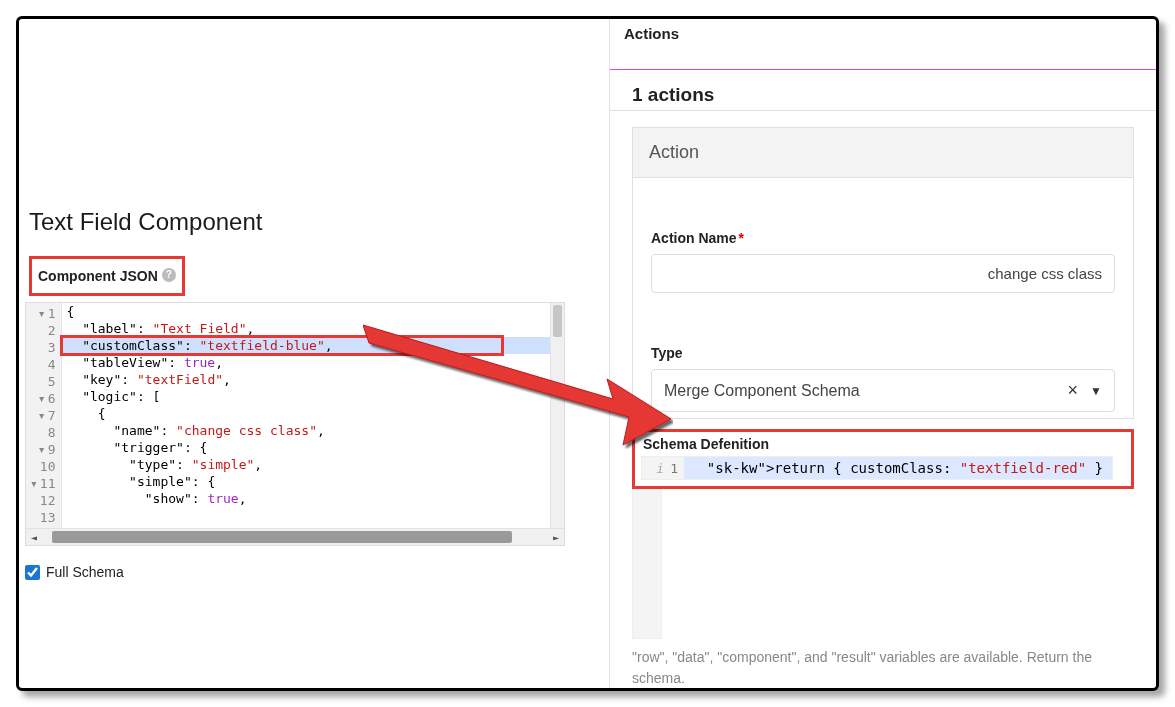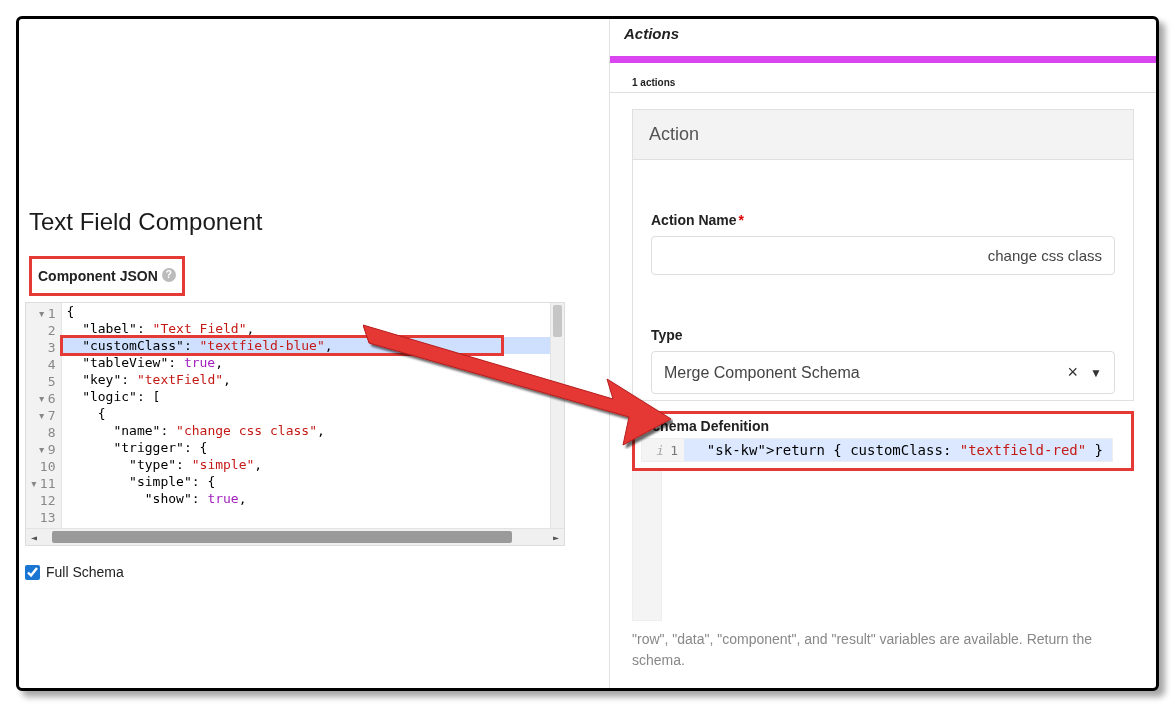--- a/index.html
+++ b/index.html
@@ -25,29 +25,28 @@
   position: relative;
 }
 .right-panel {
   flex: 1;
   border-left: 1px solid #e2e2e2;
   display: flex;
   flex-direction: column;
   min-width: 0;
 }
 .right-top {
-  padding: 6px 14px 14px 14px;
-  border-bottom: 7px solid #d946ef;
-  font-style: italic;
+  padding: 6px 14px 27px 14px;
+  border-bottom: 1px solid #d946ef;
 }
 .right-top h3 { font-size: 15px; font-weight: 700; color: #222; }
 .right-sub {
   padding: 14px 22px 4px 22px;
   border-bottom: 1px solid #e0e0e0;
-  font-size: 10px; font-weight: 700; color: #222;
+  font-size: 19px; font-weight: 700; color: #222;
 }
 .action-box {
   margin: 16px 22px 0 22px;
   border: 1px solid #e0e0e0;
 }
 .action-box-header {
   background: #f3f3f3;
   padding: 14px 16px;
   font-size: 18px;
   color: #555;

